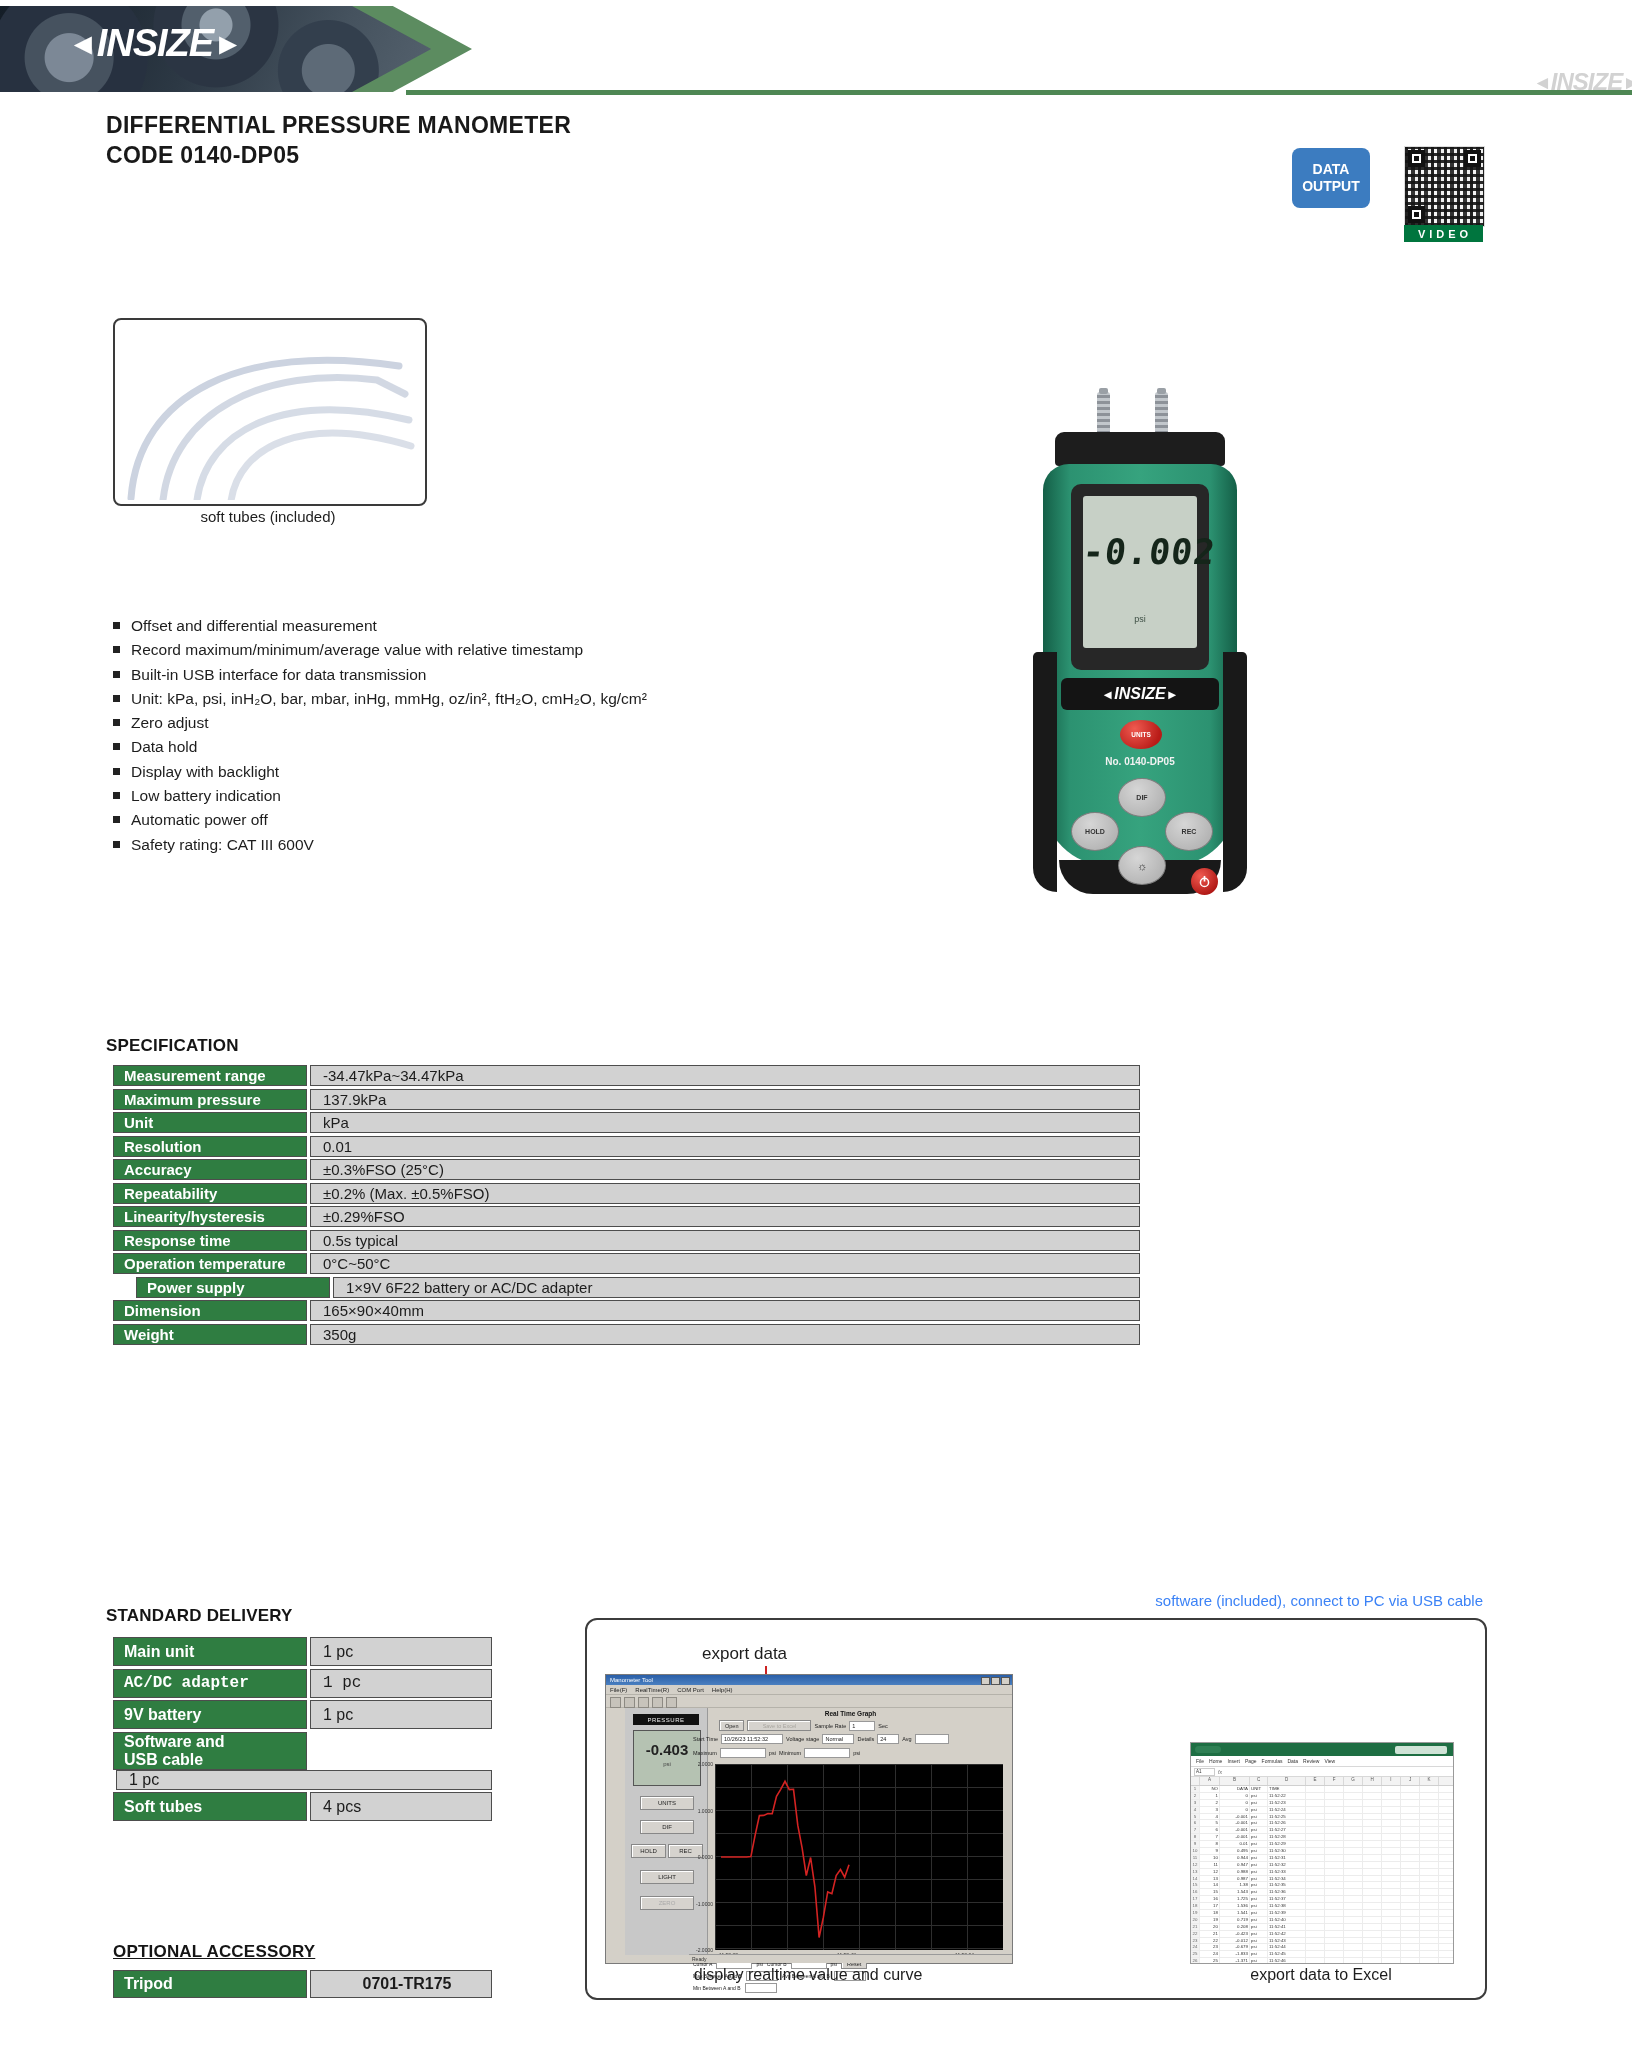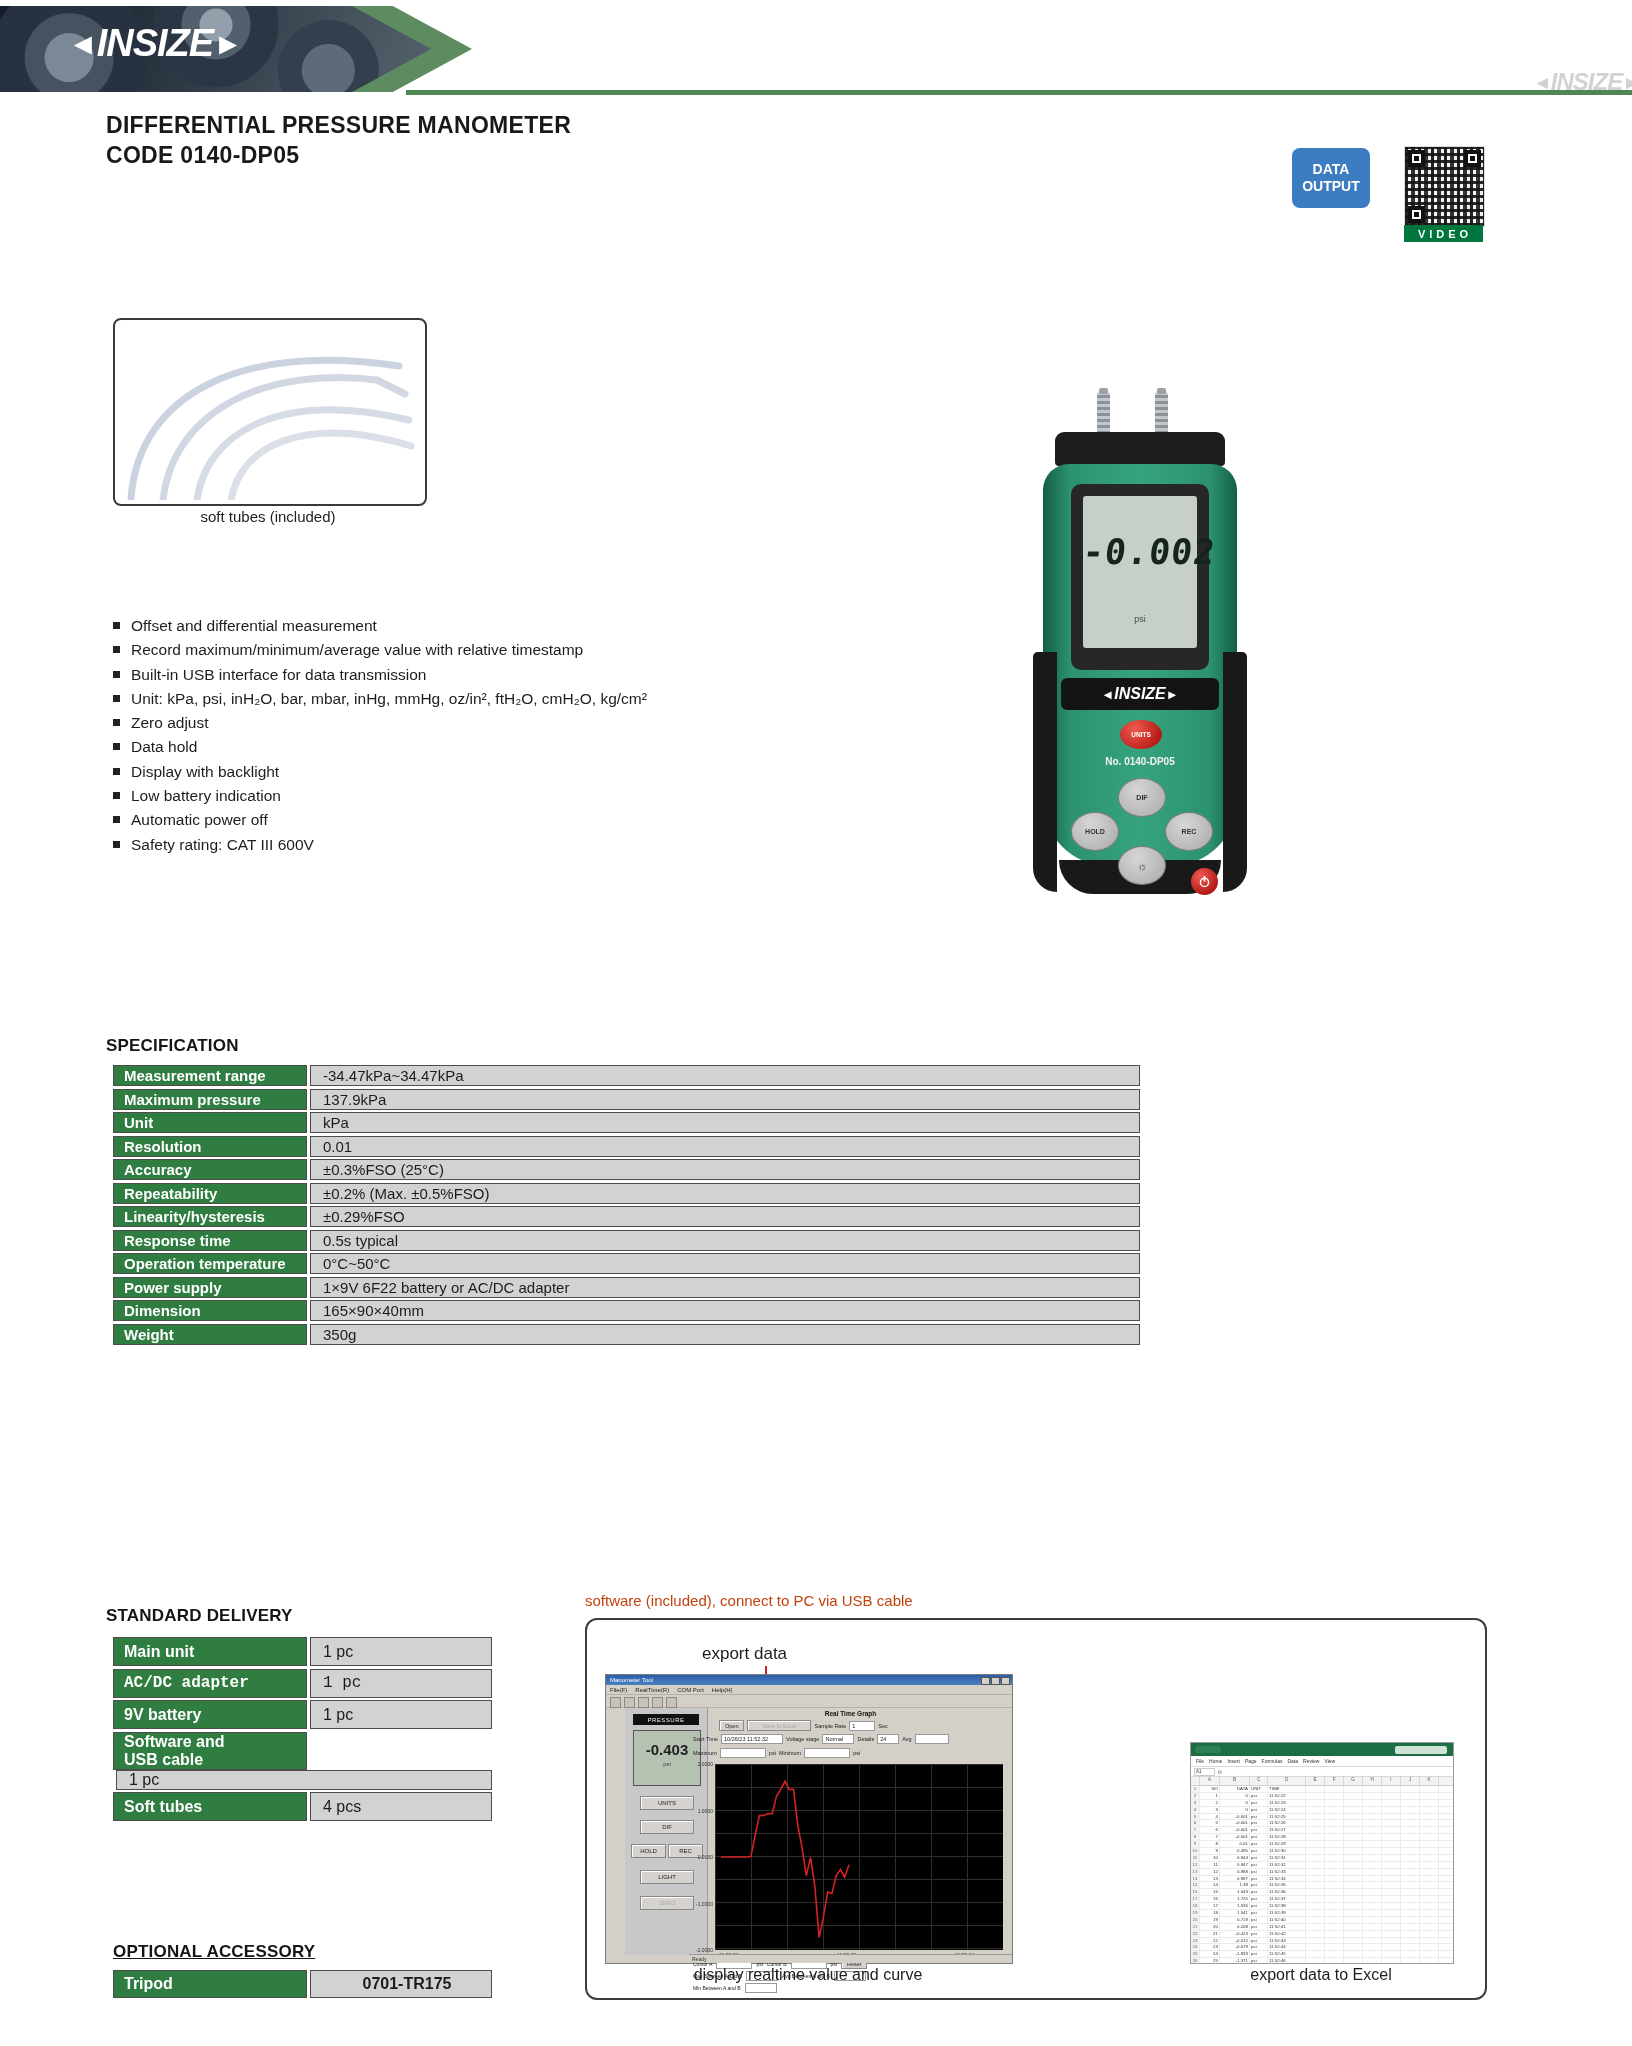--- a/index.html
+++ b/index.html
@@ -78,21 +78,21 @@
     background:radial-gradient(circle at 35% 30%,#ef5a50,#b01815 75%);display:flex;align-items:center;justify-content:center;}
   
   .sec-title{position:absolute;font-size:17px;font-weight:bold;color:#151515;letter-spacing:.2px;}
   .dtable{position:absolute;}
   .trow{display:flex;margin-bottom:2.5px;}
   .tlabel{width:194px;box-sizing:border-box;background:#2f7d41;color:#fff;font-weight:bold;font-size:15px;
     padding-left:10px;border:1px solid #4d4d4d;display:flex;align-items:center;white-space:pre-line;}
   .tvalue{flex:1;box-sizing:border-box;background:#d2d2d2;font-size:15px;color:#1c1c1c;
     padding-left:12px;border:1px solid #4d4d4d;margin-left:3px;display:flex;align-items:center;}
   
-  .sw-caption-top{position:absolute;left:585px;top:1592px;width:898px;text-align:left;font-size:15px;color:#c2410c;}
+  .sw-caption-top{position:absolute;left:585px;top:1592px;width:898px;text-align:right;font-size:15px;color:#3b82f6;}
   .sw-box{position:absolute;left:585px;top:1618px;width:898px;height:378px;border:2px solid #3c3c3c;border-radius:12px;background:#fff;}
   .sw-annot{position:absolute;left:115px;top:24px;font-size:17px;color:#1d1d1d;}
   .sw-redline{position:absolute;left:178px;top:46px;width:2px;height:106px;background:#cc2222;}
   .sw-cap1{position:absolute;left:18px;top:346px;width:406px;text-align:center;font-size:16px;color:#1d1d1d;}
   .sw-cap2{position:absolute;left:603px;top:346px;width:262px;text-align:center;font-size:16px;color:#1d1d1d;}
   
   .appwin{position:absolute;left:18px;top:54px;width:406px;height:288px;background:#d4d0c8;border:1px solid #7a7a7a;font-family:"Liberation Sans", sans-serif;}
   .app-titlebar{height:10px;background:linear-gradient(#2a5fa8,#4a7fc0);color:#fff;font-size:6px;line-height:10px;padding-left:4px;position:relative;}
   .app-titlebar .wbtns{position:absolute;right:2px;top:2px;display:flex;gap:1px;}
   .app-titlebar .wbtns i{width:7px;height:6px;background:#d4d0c8;border:1px solid #555;display:block;}
@@ -288,21 +288,21 @@
       </div>
       <div class="trow" style="min-height: 21px;">
         <div class="tlabel" style="font-size: 15px;">Response time</div>
         <div class="tvalue" style="font-size: 15px;">0.5s typical</div>
       </div>
       <div class="trow" style="min-height: 21px;">
         <div class="tlabel" style="font-size: 15px;">Operation temperature</div>
         <div class="tvalue" style="font-size: 15px;">0°C~50°C</div>
       </div>
       <div class="trow" style="min-height: 21px;">
-        <div class="tlabel" style="font-size: 15px;">Power supply</div>
+        <div class="tlabel" style="font-size: 15px; margin-left: 23px;">Power supply</div>
         <div class="tvalue" style="font-size: 15px;">1×9V 6F22 battery or AC/DC adapter</div>
       </div>
       <div class="trow" style="min-height: 21px;">
         <div class="tlabel" style="font-size: 15px;">Dimension</div>
         <div class="tvalue" style="font-size: 15px;">165×90×40mm</div>
       </div>
       <div class="trow" style="min-height: 21px;">
         <div class="tlabel" style="font-size: 15px;">Weight</div>
         <div class="tvalue" style="font-size: 15px;">350g</div>
       </div>

